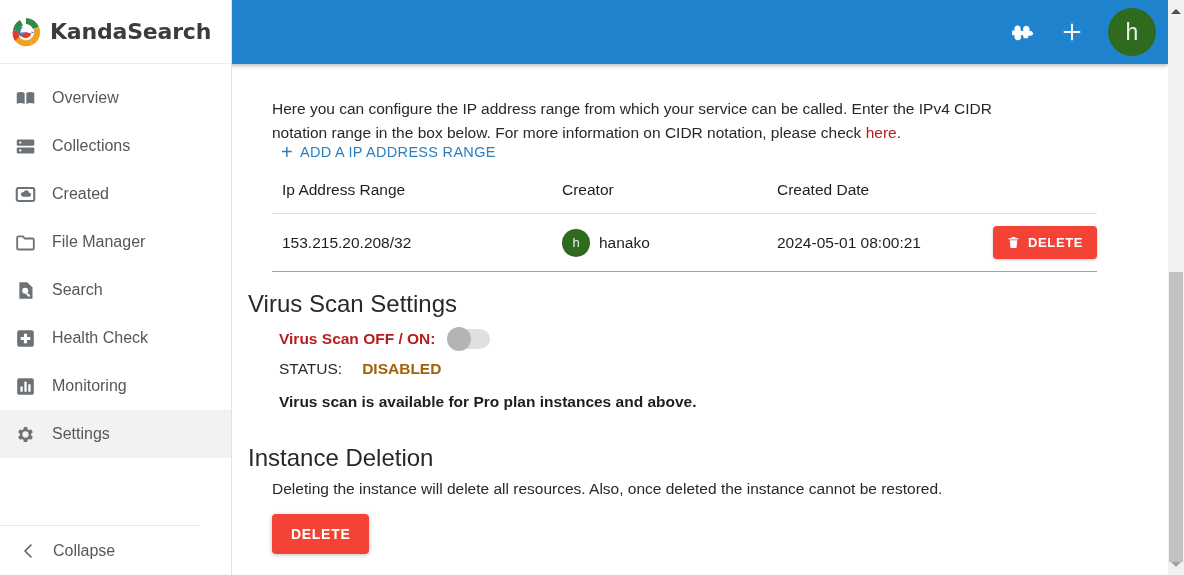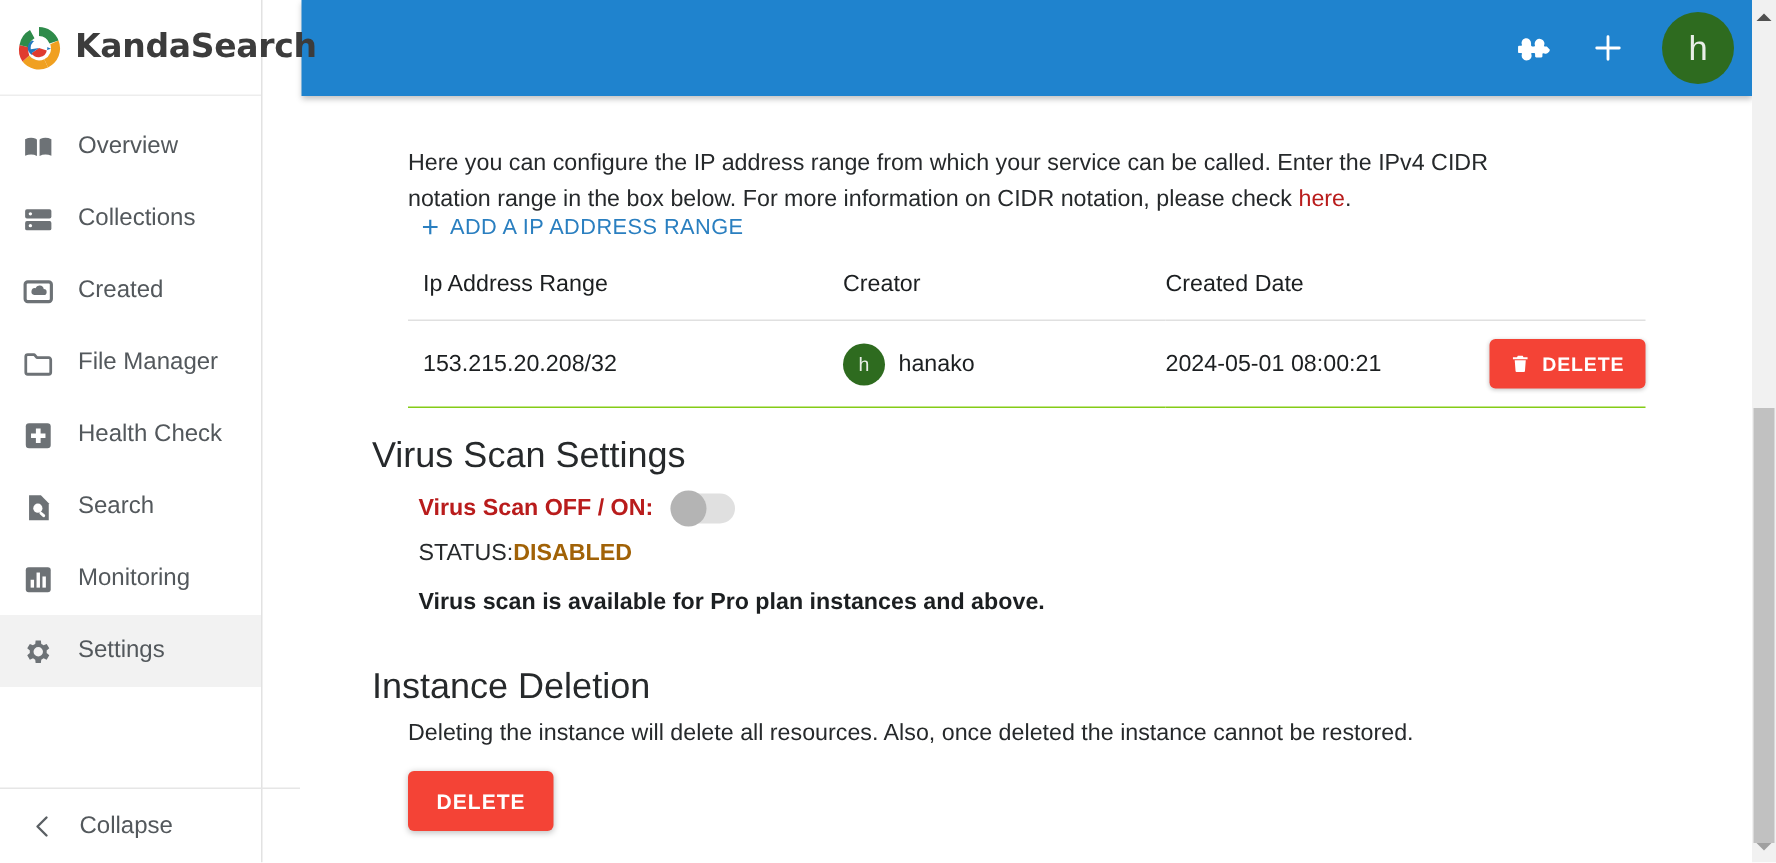--- a/index.html
+++ b/index.html
@@ -15,21 +15,21 @@
     position: relative;
     width: 1184px;
     height: 575px;
     background: #ffffff;
   }
 
   
   #sidebar {
     position: absolute;
     left: 0; top: 0;
-    width: 175px;
+    width: 232px;
     height: 575px;
     background: #ffffff;
     border-right: 1px solid #e2e2e2;
     z-index: 5;
   }
 
   #brand {
     height: 64px;
     display: flex;
     align-items: center;
@@ -262,21 +262,21 @@
     width: 24px; height: 24px;
     border-radius: 50%;
     background: #b4b4b4;
   }
 
   #status-row {
     position: absolute;
     left: 78px; top: 360px;
     display: flex;
     align-items: baseline;
-    gap: 0;
+    gap: 20px;
   }
   #status-label { font-size: 15.5px; color: #26292b; }
   #status-value { font-size: 15.5px; color: #a16207; font-weight: bold; }
 
   #virus-note {
     position: absolute;
     left: 78px; top: 329px;
     font-size: 15.5px;
     color: #1c1f21;
     font-weight: bold;
@@ -403,36 +403,36 @@
           <svg width="21" height="21" viewBox="0 0 24 24">
             <path d="M2.5 6.5A1.5 1.5 0 0 1 4 5h5l2 2.4h9A1.5 1.5 0 0 1 21.5 9v9.5A1.5 1.5 0 0 1 20 20H4a1.5 1.5 0 0 1-1.5-1.5z" fill="none" stroke="currentColor" stroke-width="2.1" stroke-linejoin="round"></path>
           </svg>
         </span>
         <span class="nav-label">File Manager</span>
       </div>
 
       <div class="nav-item">
         <span class="nav-icon">
           <svg width="21" height="21" viewBox="0 0 24 24">
-            <rect x="2.5" y="2.5" width="19" height="19" rx="2.5" fill="currentColor"></rect>
-            <path d="M10.2 6.5h3.6v3.7h3.7v3.6h-3.7v3.7h-3.6v-3.7H6.5v-3.6h3.7z" fill="#ffffff"></path>
-          </svg>
-        </span>
-        <span class="nav-label">Health Check</span>
-      </div>
-
-      <div class="nav-item">
-        <span class="nav-icon">
-          <svg width="21" height="21" viewBox="0 0 24 24">
             <path d="M5 2.5h9l6 6v13H5z" fill="currentColor"></path>
             <circle cx="11.7" cy="12.3" r="3.5" fill="#ffffff"></circle>
             <rect x="14" y="14.6" width="5" height="2.3" rx="1.1" transform="rotate(42 14 14.6)" fill="#ffffff"></rect>
           </svg>
         </span>
         <span class="nav-label">Search</span>
+      </div>
+
+      <div class="nav-item">
+        <span class="nav-icon">
+          <svg width="21" height="21" viewBox="0 0 24 24">
+            <rect x="2.5" y="2.5" width="19" height="19" rx="2.5" fill="currentColor"></rect>
+            <path d="M10.2 6.5h3.6v3.7h3.7v3.6h-3.7v3.7h-3.6v-3.7H6.5v-3.6h3.7z" fill="#ffffff"></path>
+          </svg>
+        </span>
+        <span class="nav-label">Health Check</span>
       </div>
 
       <div class="nav-item">
         <span class="nav-icon">
           <svg width="21" height="21" viewBox="0 0 24 24">
             <rect x="2.5" y="2.5" width="19" height="19" rx="2.2" fill="currentColor"></rect>
             <rect x="6.2" y="12" width="2.6" height="6" fill="#ffffff"></rect>
             <rect x="10.7" y="6.5" width="2.6" height="11.5" fill="#ffffff"></rect>
             <rect x="15.2" y="9.5" width="2.6" height="8.5" fill="#ffffff"></rect>
           </svg>

